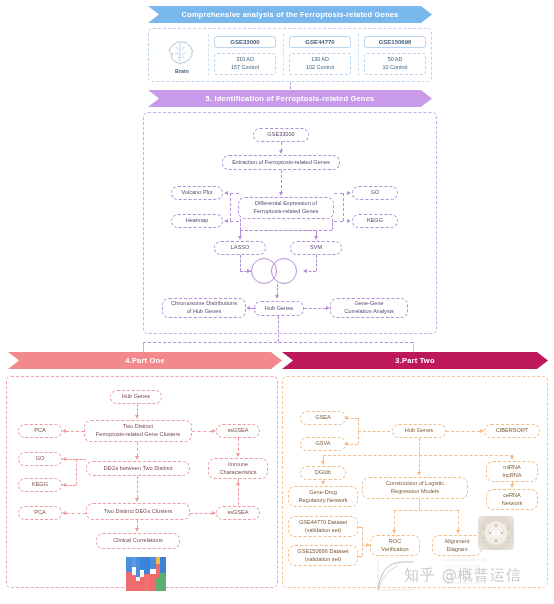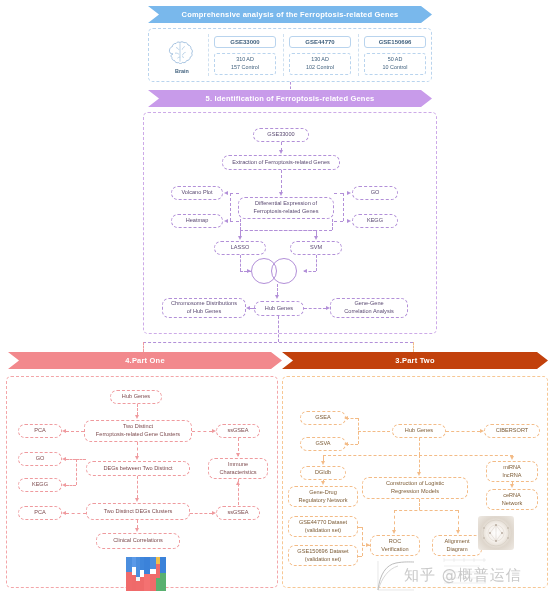--- a/index.html
+++ b/index.html
@@ -25,21 +25,21 @@
     display: flex; align-items: center; justify-content: center;
     clip-path: polygon(0% 0%, calc(100% - 11px) 0%, 100% 50%, calc(100% - 11px) 100%, 0% 100%, 11px 50%);
   }
   #banner-top { left: 148px; top: 6px; width: 284px; height: 17px; }
   #banner-top .body { background: #79b8ec; }
   #banner-part1 { left: 148px; top: 90px; width: 284px; height: 17px; }
   #banner-part1 .body { background: #c89bea; }
   #banner-part2 { left: 8px; top: 352px; width: 274px; height: 17px; }
   #banner-part2 .body { background: #f2898d; }
   #banner-part3 { left: 282px; top: 352px; width: 266px; height: 17px; }
-  #banner-part3 .body { background: #c2410c; }
+  #banner-part3 .body { background: #be185d; }
 
   
   .panel { position: absolute; border-radius: 5px; }
   #panel-datasets { left: 148px; top: 28px; width: 284px; height: 54px;
      border: 1px dashed #b9d4ee; }
   #panel-part1 { left: 143px; top: 112px; width: 294px; height: 222px;
      border: 1px dashed #cdaae8; }
   #panel-part2 { left: 6px; top: 376px; width: 272px; height: 212px;
      border: 1px dashed #f3a6a9; }
   #panel-part3 { left: 282px; top: 376px; width: 266px; height: 212px;

